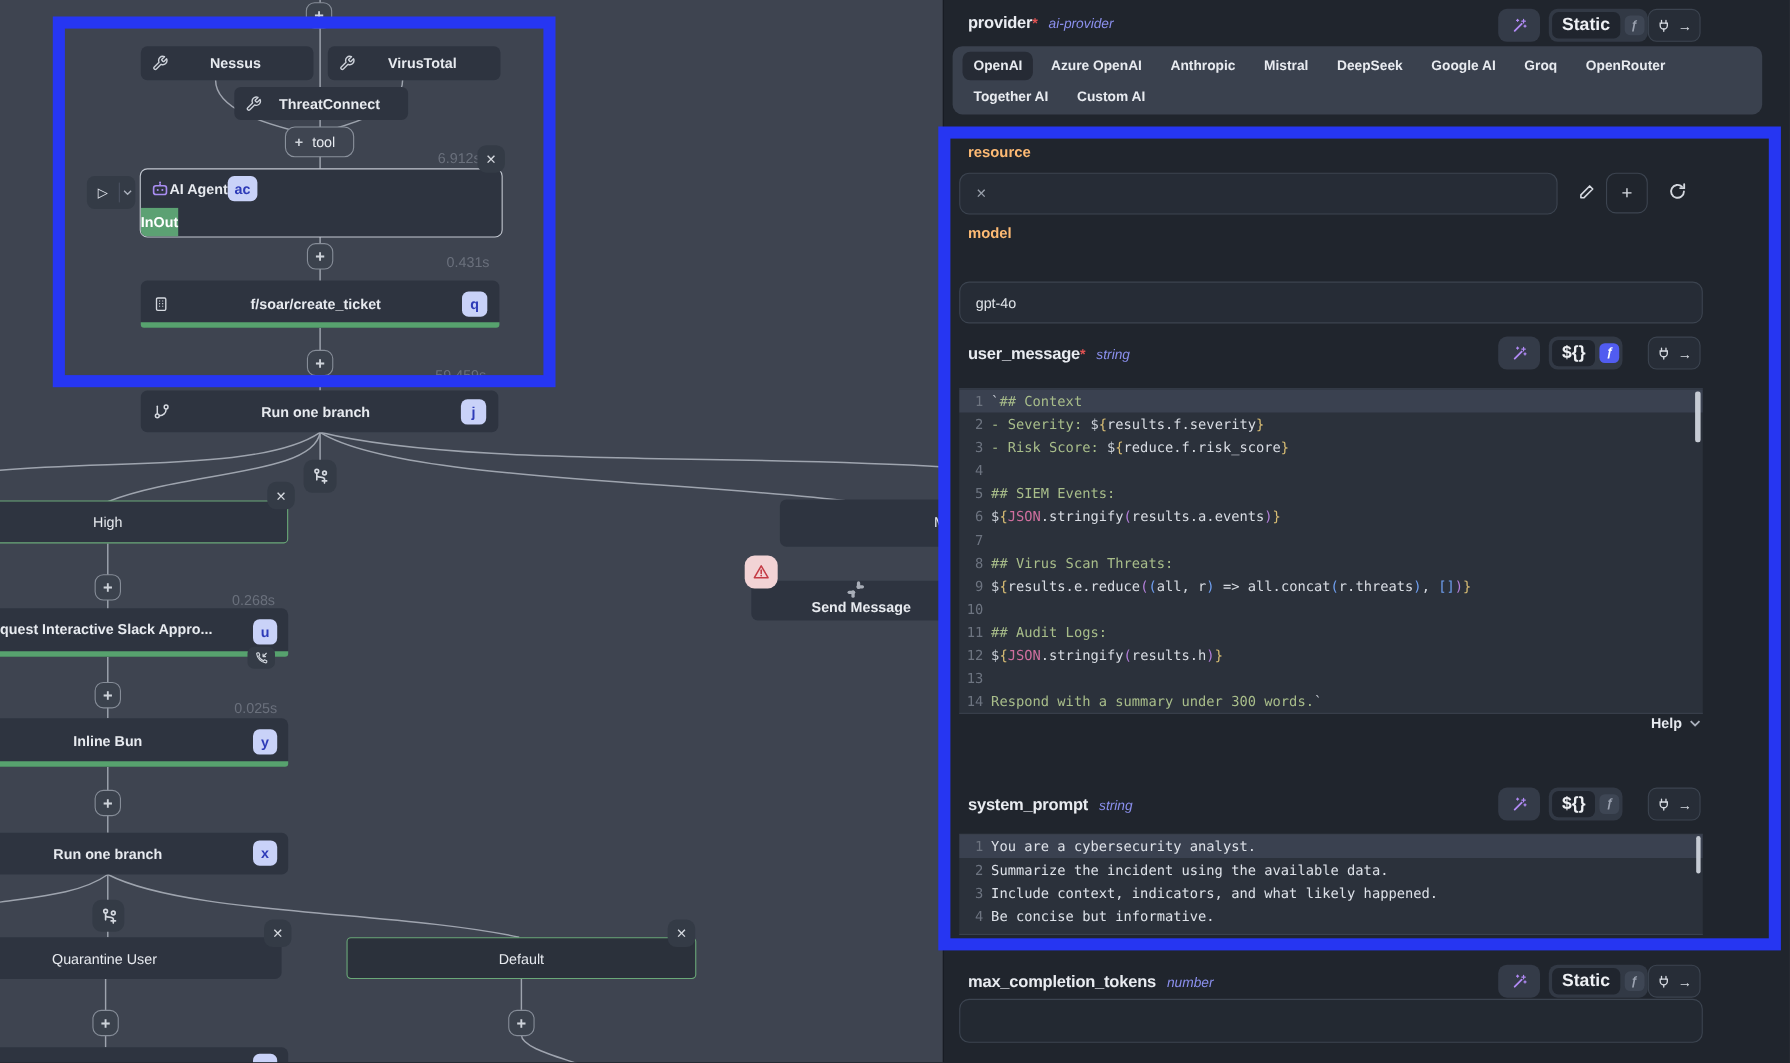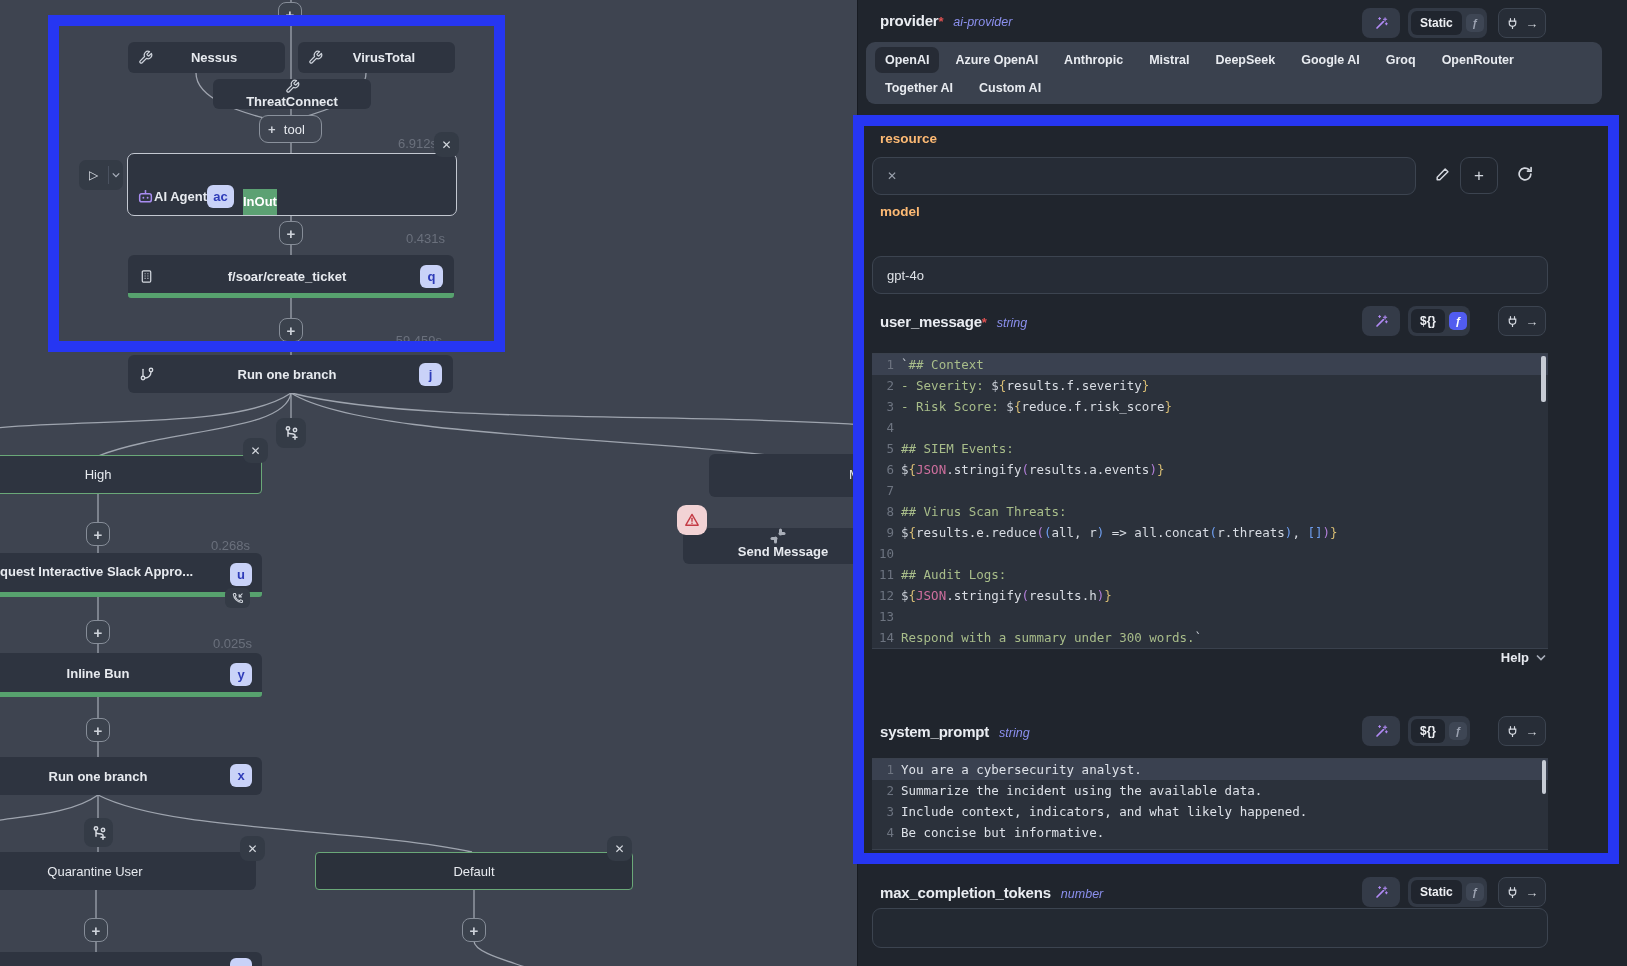--- a/index.html
+++ b/index.html
@@ -37,21 +37,21 @@
   .ptitle .req { color:#e05252; font-size:13px; font-weight:700; }
   .ptitle .ttype { color:#8b90ee; font-size:12.5px; font-style:italic; }
   .flabel { position:absolute; color:#fdba74; font-size:13.5px; font-weight:600; }
   .input { position:absolute; background:#262c36; border:1px solid #3c4450; border-radius:9px;
            color:#dfe3e8; font-size:13px; display:flex; align-items:center; padding:0 14px; }
   .iconbtn { position:absolute; width:38px; height:30px; background:#343b48; border-radius:8px;
              display:flex; align-items:center; justify-content:center; z-index:2;}
   .modegroup { position:absolute; height:30px; background:#323945; border-radius:8px; display:flex;
                align-items:center; padding:3px; gap:4px; z-index:2;}
   .modepill { background:#20252e; border-radius:6px; height:24px; padding:0 9px; display:flex;
-              align-items:center; color:#eef0f4; font-size:12px; font-weight:700; }
+              align-items:center; color:#eef0f4; font-size:16px; font-weight:700; }
   .ficon { width:18px; height:18px; border-radius:5px; background:#3e4654; color:#9ba2b0; font-size:11px;
            font-style:italic; font-weight:700; display:flex; align-items:center; justify-content:center; }
   .ficon.active { background:#515cf0; color:#fff; }
   .pluggroup { position:absolute; width:48px; height:30px; border:1px solid #3c4450; background:#272d37;
                border-radius:8px; display:flex; align-items:center; justify-content:space-evenly; z-index:2;}
   .arrowg { color:#d4d8df; font-size:13px; }
 
   #tabs { position:absolute; left:8px; top:42px; width:736px; height:62px; background:#3a414e;
           border-radius:9px; padding:5px 9px; display:flex; flex-wrap:wrap; align-content:flex-start;
           column-gap:6px; row-gap:2px; }
@@ -109,21 +109,21 @@
 
     <div class="node" style="left:298px;top:42px;width:157px;height:31px;padding:0 10px;">
       <span class="icon">
         <svg width="15" height="15" viewBox="0 0 24 24" fill="none" stroke="#cdd2da" stroke-width="2" stroke-linecap="round" stroke-linejoin="round">
             <path d="M14.7 6.3a1 1 0 0 0 0 1.4l1.6 1.6a1 1 0 0 0 1.4 0l3.77-3.77a6 6 0 0 1-7.94 7.94l-6.91 6.91a2.12 2.12 0 0 1-3-3l6.91-6.91a6 6 0 0 1 7.94-7.94l-3.76 3.76z"></path>
           </svg>
       </span>
       <span class="nlabel">VirusTotal</span>
     </div>
 
-    <div class="node" style="left:213px;top:79px;width:158px;height:30px;padding:0 10px;z-index:3;flex-direction:column;">
+    <div class="node" style="left:213px;top:79px;width:158px;height:30px;padding:0 10px;z-index:3;">
       <span class="icon">
         <svg width="15" height="15" viewBox="0 0 24 24" fill="none" stroke="#cdd2da" stroke-width="2" stroke-linecap="round" stroke-linejoin="round">
             <path d="M14.7 6.3a1 1 0 0 0 0 1.4l1.6 1.6a1 1 0 0 0 1.4 0l3.77-3.77a6 6 0 0 1-7.94 7.94l-6.91 6.91a2.12 2.12 0 0 1-3-3l6.91-6.91a6 6 0 0 1 7.94-7.94l-3.76 3.76z"></path>
           </svg>
       </span>
       <span class="nlabel">ThreatConnect</span>
     </div>
 
     <div class="node" style="left:259px;top:115px;width:63px;height:28px;background:#3f4551;border:1px solid #8a919c;border-radius:9px;padding:0 8px;font-weight:500;z-index:3;">
       <span class="icon" style="color:#ced3da;font-size:13px;font-weight:700;">+</span>
@@ -136,21 +136,21 @@
     <div class="sqbtn" style="left:79px;top:160px;width:44px;height:30px;border-radius:7px;">
       <span style="flex:1;text-align:center;color:#dfe3ea;font-size:12px;" class="icon">▷</span>
       <span style="width:1px;height:18px;background:#4a5260;"></span>
       <span style="width:14px;text-align:center;" class="icon">
           <svg width="8" height="6" viewBox="0 0 10 6" fill="none" stroke="#aab0bc" stroke-width="1.6">
             <path d="M1 1l4 4 4-4"></path>
           </svg>
         </span>
     </div>
 
-    <div class="node" style="left:127px;top:153px;width:330px;height:63px;border:1px solid #c3c8d1;border-radius:7px;flex-direction:row;overflow:hidden;align-items:flex-end;z-index:3;">
+    <div class="node" style="left:127px;top:153px;width:330px;height:63px;border:1px solid #c3c8d1;border-radius:7px;flex-direction:column;overflow:hidden;align-items:flex-start;z-index:3;">
       <div style="display:flex;align-items:center;height:37px;padding:0 9px;">
         <span class="icon">
           <svg width="17" height="17" viewBox="0 0 16 16" fill="none" stroke="#a98df2" stroke-width="1.4">
               <rect x="2.5" y="5.5" width="11" height="7.5" rx="2"></rect>
               <circle cx="6" cy="9.2" r="0.9" fill="#a98df2" stroke="none"></circle>
               <circle cx="10" cy="9.2" r="0.9" fill="#a98df2" stroke="none"></circle>
               <path d="M8 5.5V3.6"></path>
               <circle cx="8" cy="2.8" r="0.9" fill="#a98df2" stroke="none"></circle>
             </svg>
         </span>

